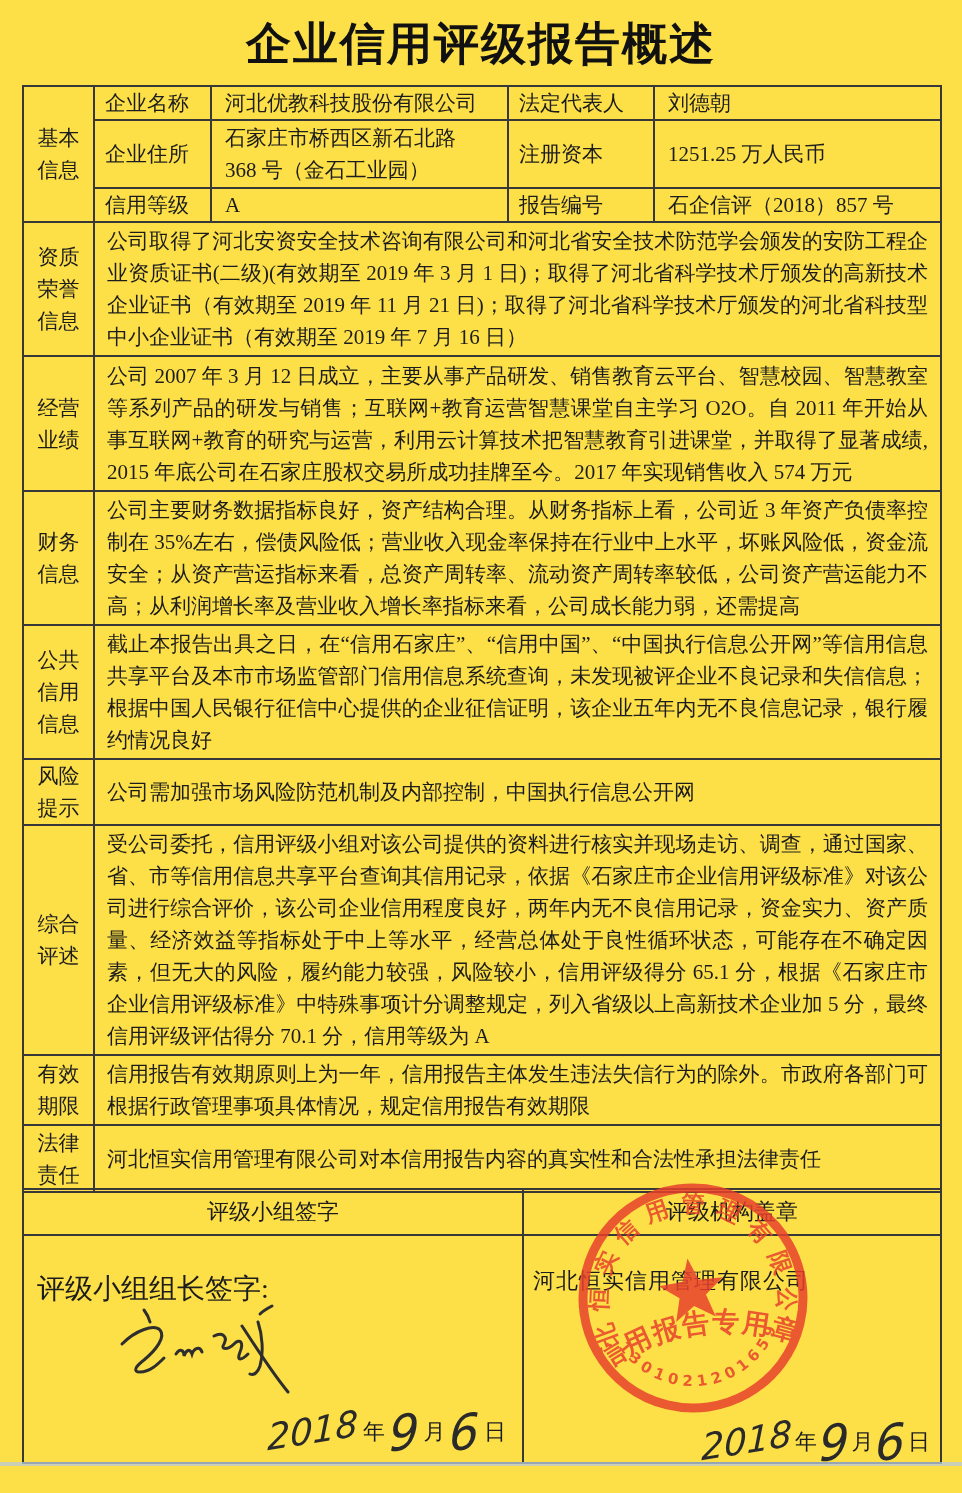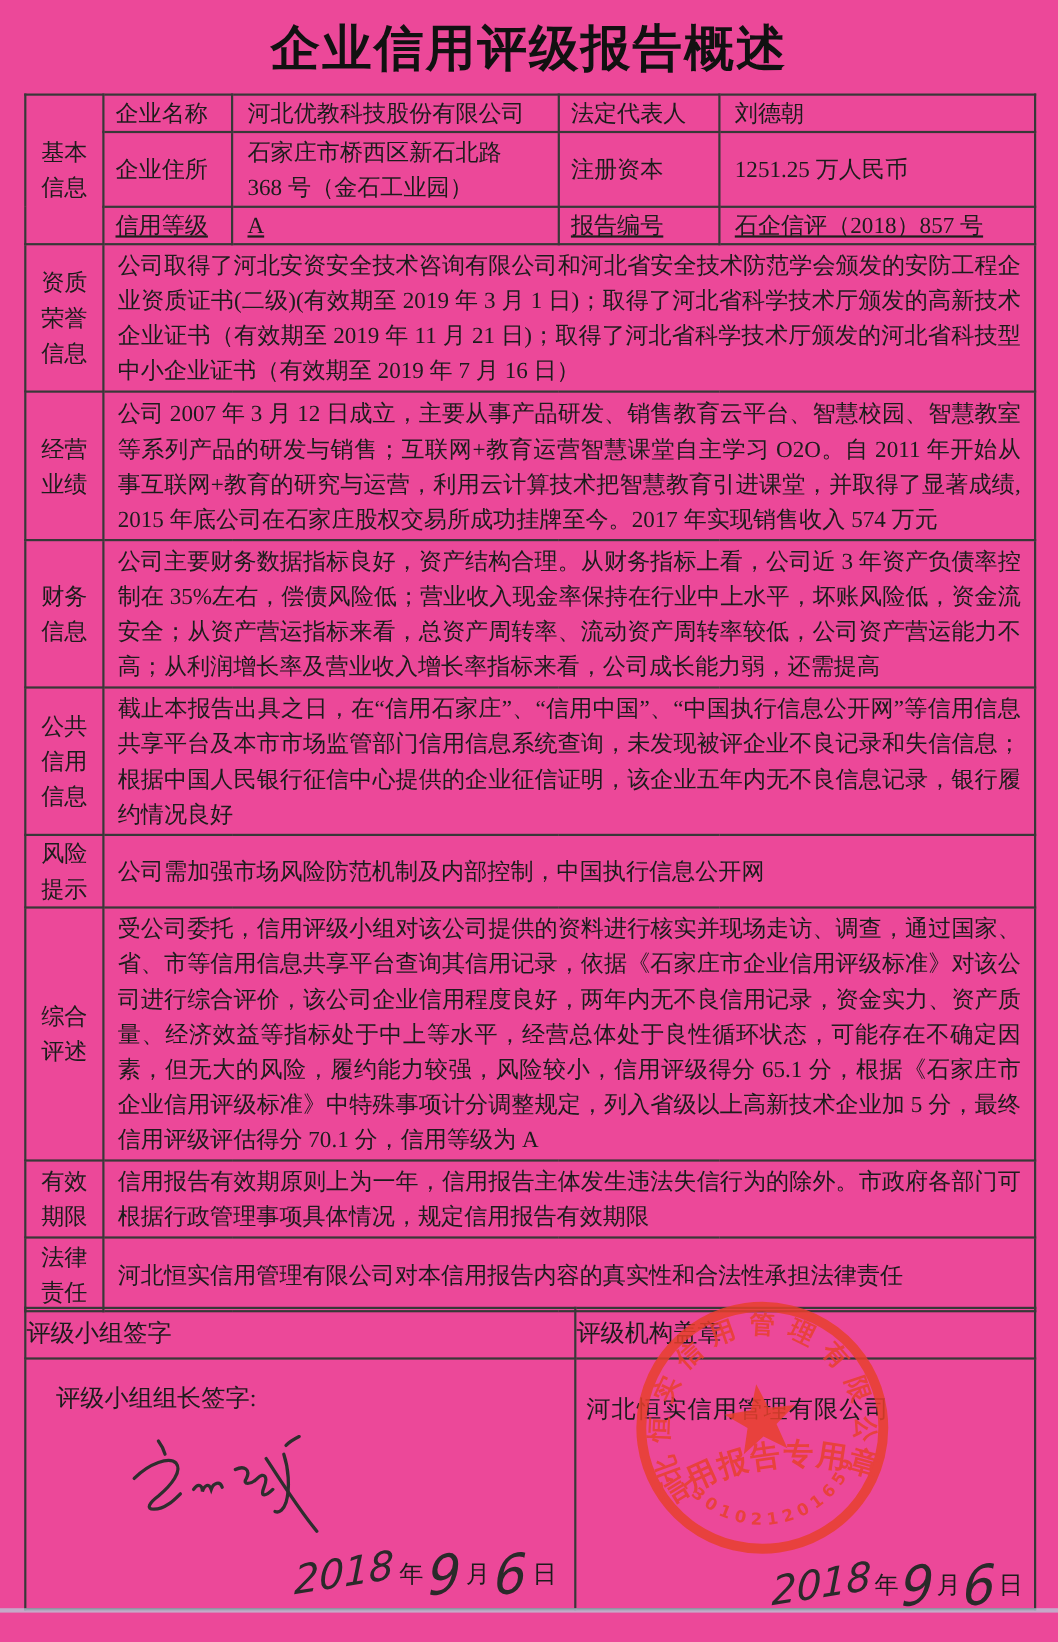--- a/index.html
+++ b/index.html
@@ -4,21 +4,21 @@
 <style>
   * { margin: 0; padding: 0; box-sizing: border-box; }
   html, body { background: #ffffff; }
   body {
     width: 962px; height: 1493px;
     position: relative;
     font-family: "Liberation Serif", "DejaVu Serif", serif;
     color: #1c1c1c;
     overflow: hidden;
   }
-  .page { position: absolute; inset: 0; background: #ec4899; }
+  .page { position: absolute; inset: 0; background: #fde047; }
 
   .doc-title {
     position: absolute; top: 14px; left: 0; width: 100%;
     text-align: center;
     font-size: 45px; font-weight: bold; letter-spacing: 2px;
     color: #111;
   }
 
   table.report {
     position: absolute; left: 22px; top: 85px;
@@ -45,21 +45,21 @@
   td.content {
     padding: 2px 12px;
     text-align: justify;
     word-break: break-all;
   }
   .preline { white-space: pre-line; line-height: 31px; }
 
   
   tr.h45  td { height: 31px; }
   tr.h68  td { height: 68px; }
-  tr.h39  td { height: 21px; text-decoration: underline; }
+  tr.h39  td { height: 21px; }
   tr.h133a td { height: 133px; }
   tr.h135 td { height: 135px; border-radius: 17px; }
   tr.h127 td { height: 127px; }
   tr.h133b td { height: 133px; }
   tr.h62  td { height: 62px; }
   tr.h228 td { height: 228px; }
   tr.h68b td { height: 68px; }
   tr.h67  td { height: 67px; }
 
   table.signoff {
@@ -67,24 +67,24 @@
     width: 918px;
     border-collapse: collapse;
     table-layout: fixed;
   }
   table.signoff td {
     border: 2px solid #383838;
     font-size: 22px;
     color: #1c1c1c;
     vertical-align: top;
   }
-  tr.sign-head td { height: 46px; text-align: left; vertical-align: middle; font-family: Liberation Mono, monospace; }
+  tr.sign-head td { height: 46px; text-align: center; vertical-align: middle; font-family: Liberation Mono, monospace; }
   tr.sign-body td { height: 228px; position: relative; }
 
-  .leader-label { position: absolute; top: 20px; left: 13px; font-size: 22px; margin-left: 14px; }
+  .leader-label { position: absolute; top: 34px; left: 13px; font-size: 28px; }
   .agency-name  { position: absolute; top: 30px; left: 9px;  font-size: 22px; letter-spacing: 1px; }
 
   .signature-svg { position: absolute; top: 56px; left: 68px; }
 
   .date-line { position: absolute; white-space: nowrap; }
   .date-left  { right: 12px; bottom: 6px; }
   .date-right { right: 8px;  bottom: -4px; }
   .date-line .unit { font-size: 22px; margin: 0 4px; }
   .date-right .unit { margin: 0 2px; }
   .hw {

